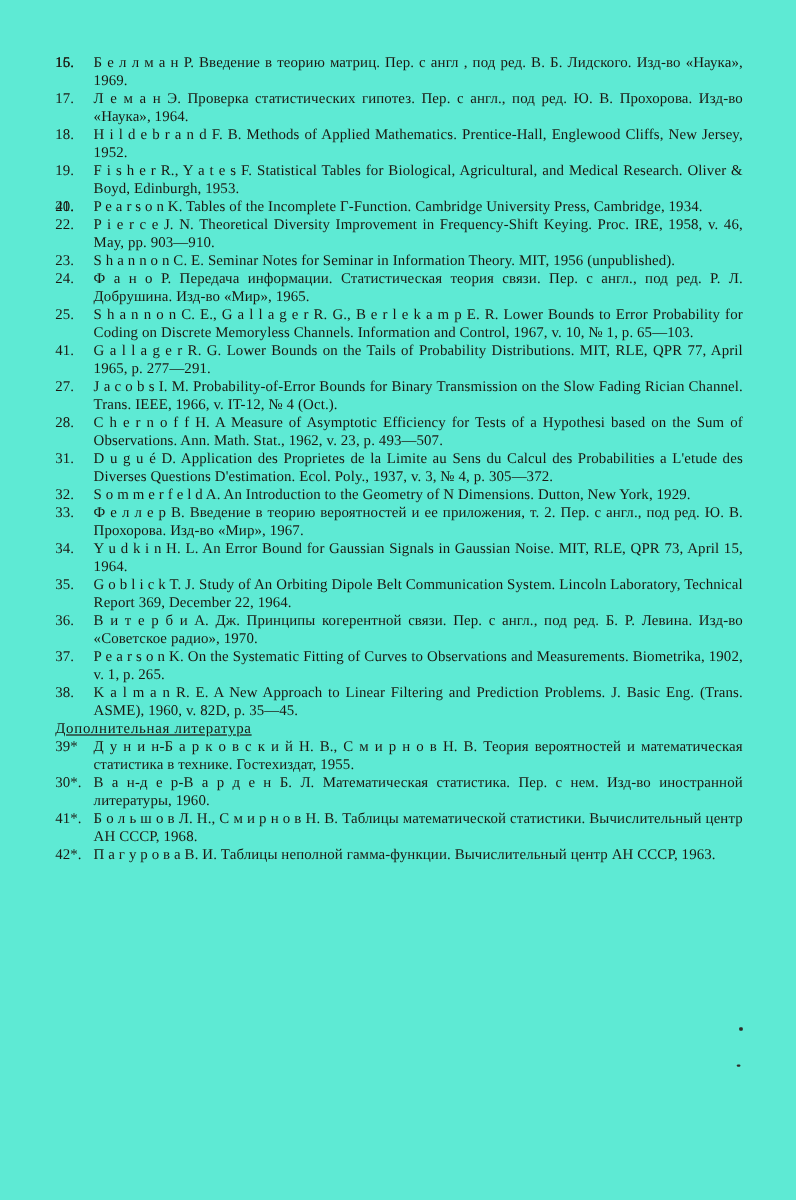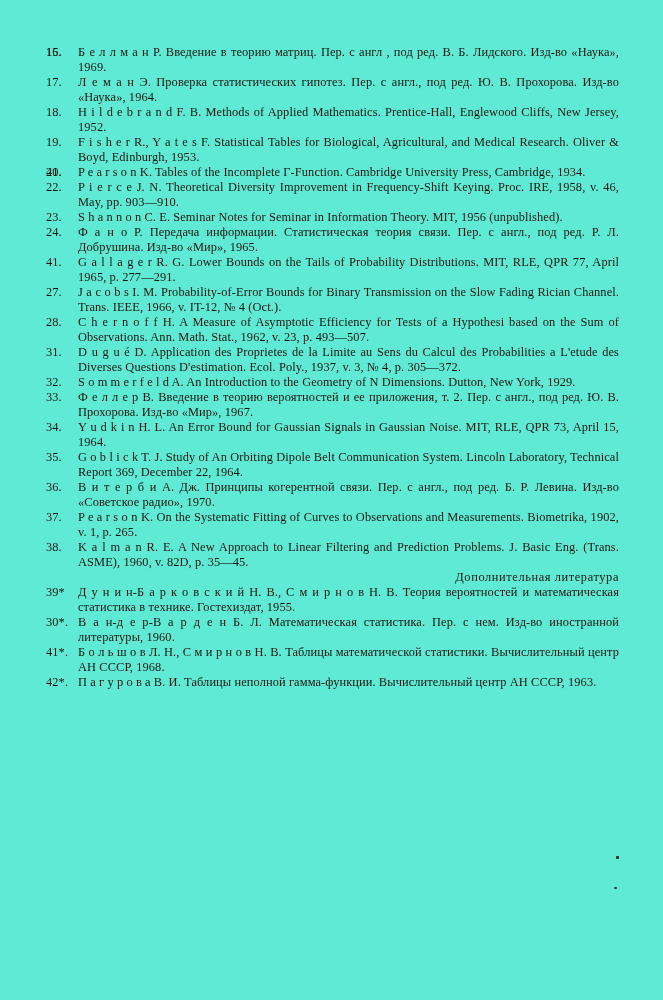--- a/index.html
+++ b/index.html
@@ -31,22 +31,23 @@
     text-align: justify;
     letter-spacing: 0.1px;
   }
   .entry .num {
     position: absolute;
     left: 0;
     top: 0;
     white-space: nowrap;
   }
   .section-heading {
-    text-align: right;
+    text-align: left;
     letter-spacing: 0.6px;
+    text-decoration: underline;
   }
   .speck {
     position: absolute;
     background: #2f2c28;
     border-radius: 1px;
   }
   .speck.s1 { left: 616px; top: 856px; width: 3px; height: 3px; }
   .speck.s2 { left: 614px; top: 887px; width: 3px; height: 2px; }
 </style>
 </head>
@@ -85,20 +86,24 @@
       <span class="num">22.</span>
       <span class="txt">P i e r c e  J.  N.  Theoretical Diversity Improvement in Frequency-Shift Keying. Proc. IRE, 1958, v. 46, May, pp. 903—910.</span>
     </div>
     <div class="entry">
       <span class="num">23.</span>
       <span class="txt">S h a n n o n  C.  E.  Seminar Notes for Seminar in Information Theory. MIT, 1956 (unpublished).</span>
     </div>
     <div class="entry">
       <span class="num">24.</span>
       <span class="txt">Ф а н о  Р.  Передача информации. Статистическая теория связи. Пер. с англ., под ред. Р. Л. Добрушина. Изд-во «Мир», 1965.</span>
+    </div>
+    <div class="entry">
+      <span class="num">25.</span>
+      <span class="txt">S h a n n o n  C.  E.,  G a l l a g e r  R.  G.,  B e r l e k a m p  E.  R.  Lower Bounds to Error Probability for Coding on Discrete Memoryless Channels. Information and Control, 1967, v. 10, № 1, p. 65—103.</span>
     </div>
     <div class="entry">
       <span class="num">41.</span>
       <span class="txt">G a l l a g e r  R.  G.  Lower Bounds on the Tails of Probability Distributions. MIT, RLE, QPR 77, April 1965, p. 277—291.</span>
     </div>
     <div class="entry">
       <span class="num">27.</span>
       <span class="txt">J a c o b s  I.  M.  Probability-of-Error Bounds for Binary Transmission on the Slow Fading Rician Channel. Trans. IEEE, 1966, v. IT-12, № 4 (Oct.).</span>
     </div>
     <div class="entry">

